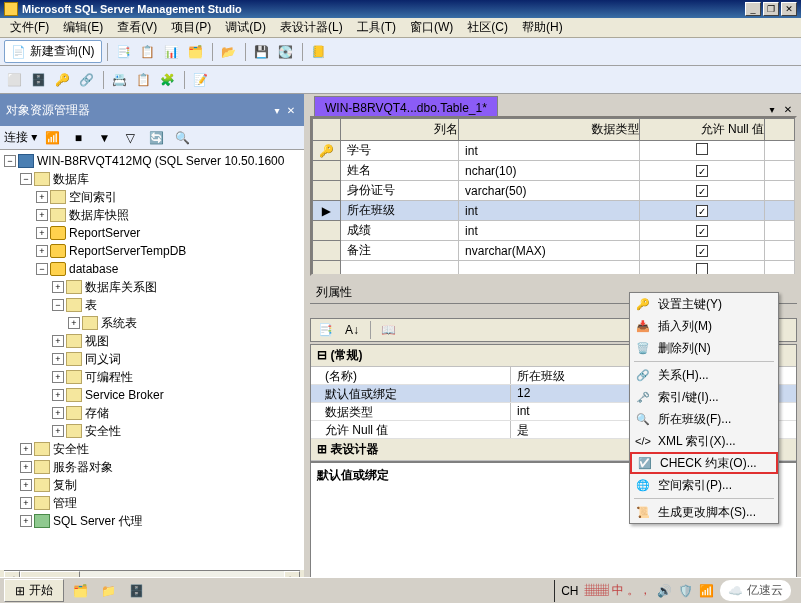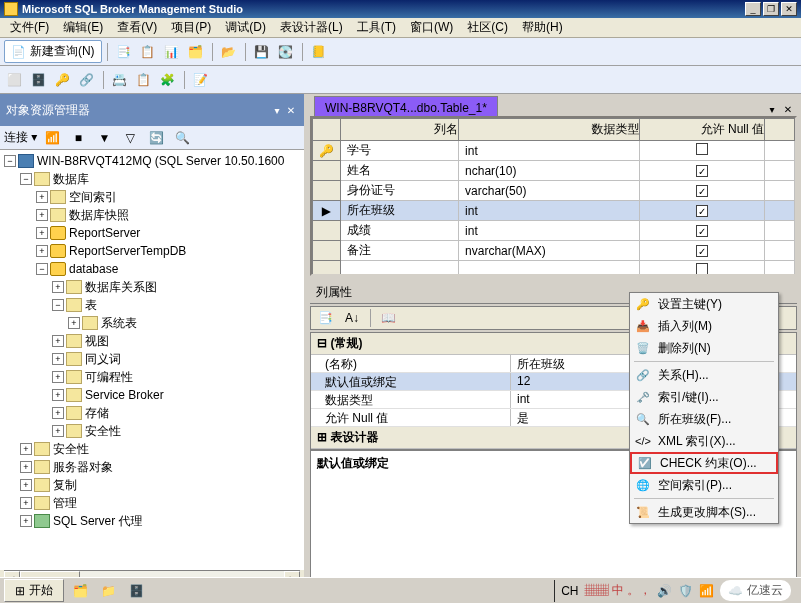--- a/index.html
+++ b/index.html
@@ -32,21 +32,21 @@
 .tab { height: 20px; background: #8b5cf6; border: 1px solid #808080; border-bottom: none; padding: 2px 10px 0 10px; font-size: 11px; display: flex; align-items: center; }
 .tab-strip .tabctl { margin-left: auto; margin-right: 6px; display: flex; gap: 2px; }
 .tabctl span { width: 14px; height: 14px; font-size: 10px; display: flex; align-items: center; justify-content: center; }
 .grid-area { background: #fff; border: 2px inset #d4d0c8; margin: 0 4px; height: 160px; overflow: hidden; }
 table.grid { border-collapse: collapse; width: 100%; }
 table.grid th { background: #ece9d8; border: 1px solid #808080; height: 22px; font-weight: normal; font-size: 12px; text-align: right; }
 table.grid td { border: 1px solid #c0c0c0; height: 20px; padding: 0 6px; }
 table.grid td.rowhead { background: #ece9d8; width: 22px; text-align: center; border: 1px solid #808080; }
 table.grid tr.selected td { background: #cbd9ef; }
 table.grid td.chk { text-align: center; }
-.prop-title { background: #d4d0c8; padding: 2px 6px; border-bottom: 1px solid #808080; margin: 6px 4px 0 4px; font-size: 12px; }
+.prop-title { background: #d4d0c8; padding: 2px 6px; border-bottom: 1px solid #808080; margin: 6px 4px 12px 4px; font-size: 12px; }
 .prop-toolbar { height: 24px; background: #ece9d8; border: 1px solid #808080; margin: 2px 4px 0 4px; display: flex; align-items: center; gap: 4px; padding: 0 4px; }
 .propgrid { background: #fff; border: 1px solid #808080; margin: 2px 4px 4px 4px; flex: 1; }
 .propgrid .phdr { background: #ece9d8; font-weight: bold; padding: 2px 6px; border-bottom: 1px solid #c0c0c0; }
 .propgrid .prow { display: flex; height: 18px; border-bottom: 1px solid #e0e0e0; }
 .propgrid .prow .pk { width: 200px; padding: 1px 14px; border-right: 1px solid #c0c0c0; }
 .propgrid .prow .pv { flex: 1; padding: 1px 6px; }
 .propgrid .desc { border-top: 2px solid #808080; padding: 4px 6px; font-weight: bold; height: 60px; }
 .ctxmenu { position: absolute; right: 22px; top: 198px; width: 150px; background: #f4f4f4; border: 1px solid #808080; box-shadow: 2px 2px 3px rgba(0,0,0,.3); z-index: 100; }
 .ctxmenu .mitem { display: flex; align-items: center; height: 22px; padding: 0 8px 0 4px; gap: 6px; }
 .ctxmenu .mitem.hi { border: 2px solid #e03030; }
@@ -61,21 +61,21 @@
 .hscroll { height: 16px; background: #ece9d8; border-top: 1px solid #808080; margin: 0 4px; display: flex; }
 .hscroll .sbtn { width: 16px; height: 14px; background: #ece9d8; border: 1px solid #fff; border-right-color: #808080; border-bottom-color: #808080; display: flex; align-items: center; justify-content: center; font-size: 9px; }
 .hscroll .thumb { width: 60px; background: #ece9d8; border: 1px solid #fff; border-right-color: #808080; border-bottom-color: #808080; }
 .hscroll .track { flex: 1; background: #f0f0e8; }
 </style>
 </head>
 <body>
 
 <div class="titlebar">
   <div class="titlebar-icon"></div>
-  <div class="titlebar-text">Microsoft SQL Broker Management Studio</div>
+  <div class="titlebar-text">Microsoft SQL Server Management Studio</div>
   <div class="winbtn">_</div>
   <div class="winbtn">❐</div>
   <div class="winbtn">✕</div>
 </div>
 
 <div class="menubar">
   <span>文件(F)</span>
   <span>编辑(E)</span>
   <span>查看(V)</span>
   <span>项目(P)</span>

